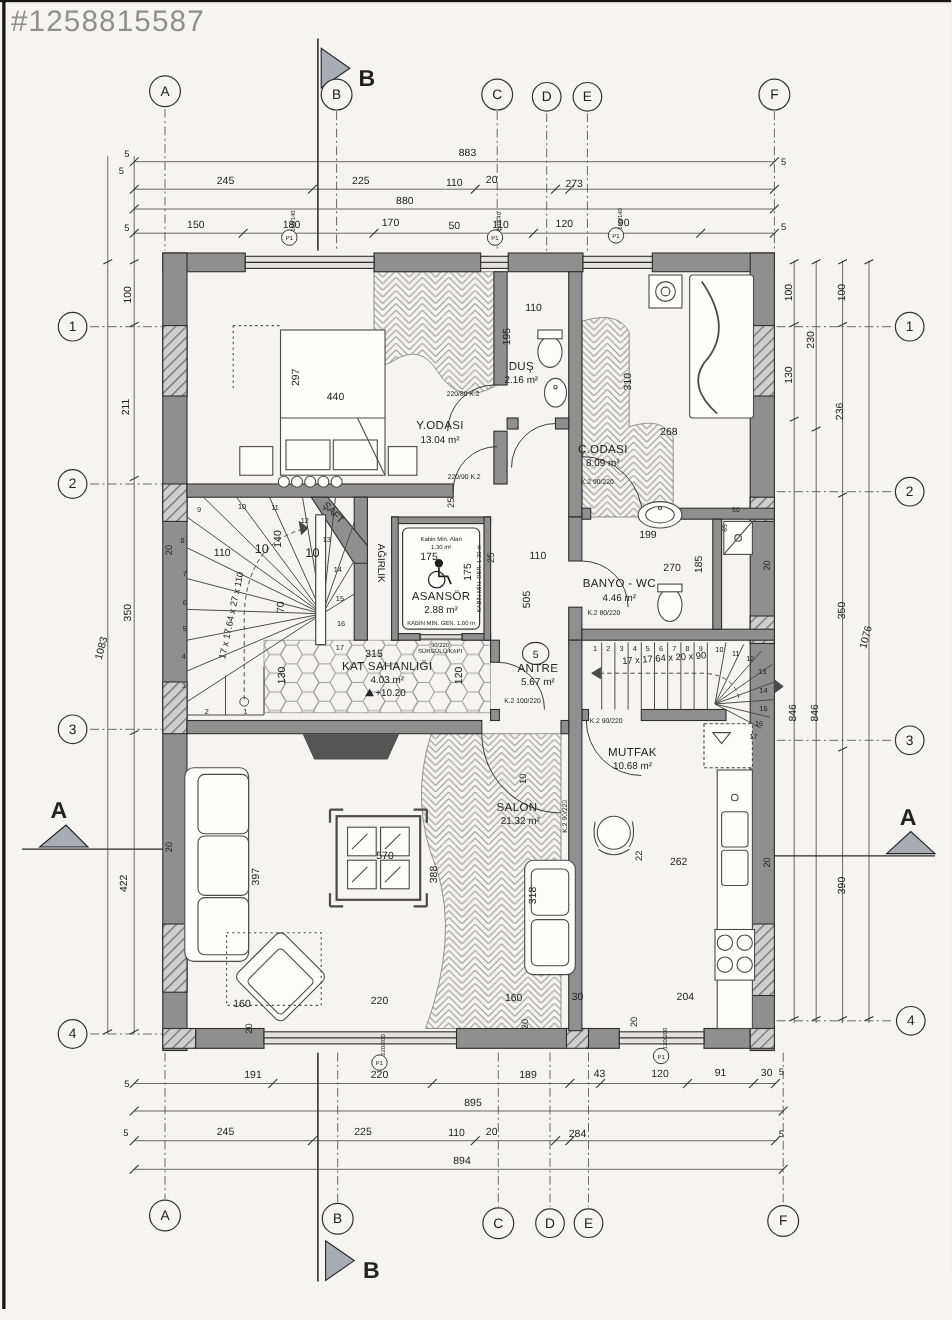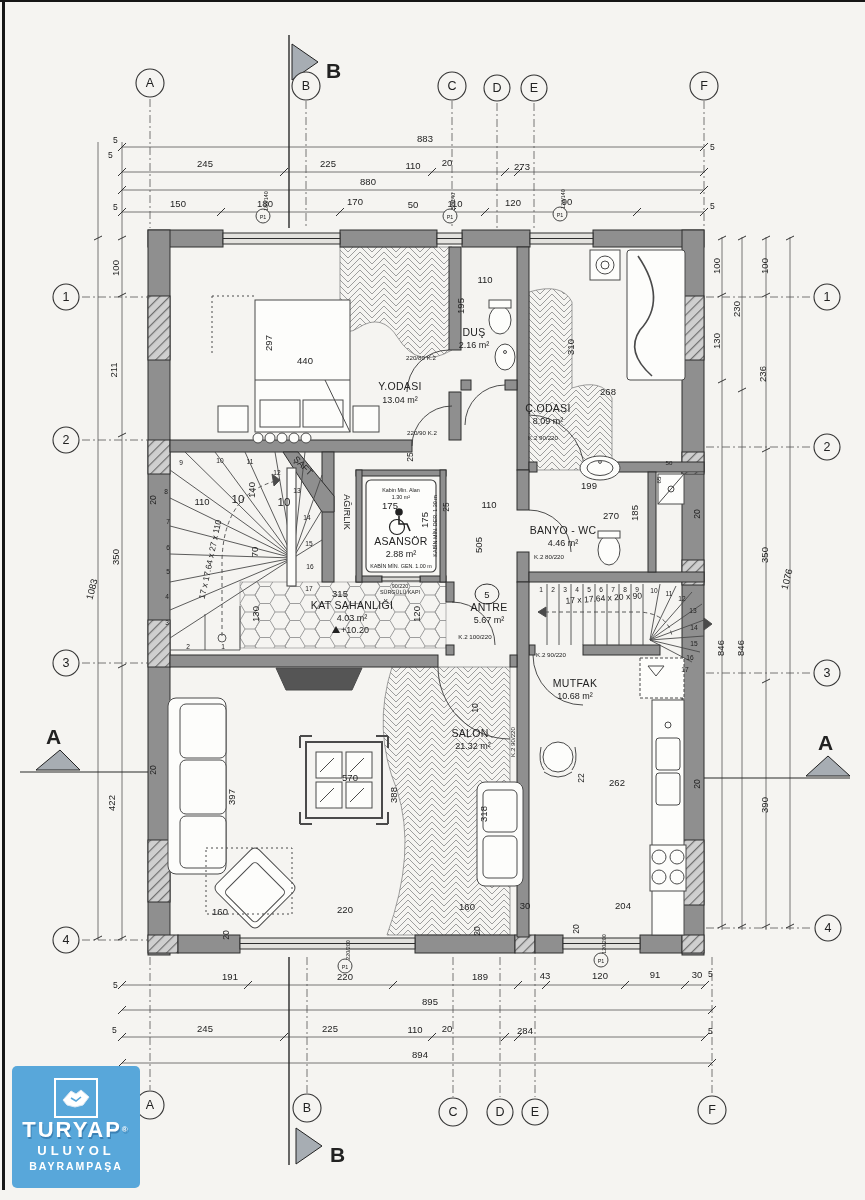--- a/index.html
+++ b/index.html
@@ -23,20 +23,21 @@
   #logo .reg{font-size:8px;vertical-align:top;}
   #logo .sub1{font-size:13px;font-weight:bold;letter-spacing:4px;margin-top:3px;}
   #logo .sub2{font-size:10.5px;font-weight:bold;letter-spacing:2px;margin-top:2px;}
 </style>
 </head>
 <body>
 
 <div id="page">
   <div id="scan-border-left"></div>
   <div id="scan-border-top"></div>
+  <div id="watermark">#1258815587</div>
 
   <svg id="plan-svg" width="865" height="1200" viewBox="0 0 865 1200">
     <defs>
       <pattern id="hatch" width="7" height="7" patternUnits="userSpaceOnUse" patternTransform="rotate(45)">
         <rect width="7" height="7" fill="#cfcfcf"></rect>
         <line x1="0" y1="0" x2="0" y2="7" stroke="#6f6f6f" stroke-width="2.4"></line>
       </pattern>
       <pattern id="herr" width="24" height="24" patternUnits="userSpaceOnUse">
         <g stroke="#9d9d9d" stroke-width="1" fill="none">
           <path d="M0 0 L12 12 M0 6 L12 18 M0 12 L12 24 M0 18 L6 24 M6 0 L12 6"></path>
@@ -604,24 +605,13 @@
         <text x="682" y="601" class="mid">12</text>
         <text x="693" y="613" class="mid">13</text>
         <text x="694" y="630" class="mid">14</text>
         <text x="694" y="646" class="mid">15</text>
         <text x="690" y="660" class="mid">16</text>
         <text x="685" y="672" class="mid">17</text>
       </g>
     </g>
   </svg>
 
-  <div id="logo">
-    <div class="handbox">
-      <svg width="30" height="24" viewBox="0 0 30 24">
-        <path d="M2 14 L10 5 L15 8 L20 4 L28 11 L22 19 L14 21 L6 19 Z" fill="#ffffff" stroke="#dce9f4" stroke-width="1"></path>
-        <path d="M10 12 L15 15 L20 11" fill="none" stroke="#58a7da" stroke-width="1.6"></path>
-      </svg>
-    </div>
-    <div class="brand"><span>TURYAP</span><span class="reg">®</span></div>
-    <div class="sub1">ULUYOL</div>
-    <div class="sub2">BAYRAMPAŞA</div>
-  </div>
 </div>
 
 </body></html>

